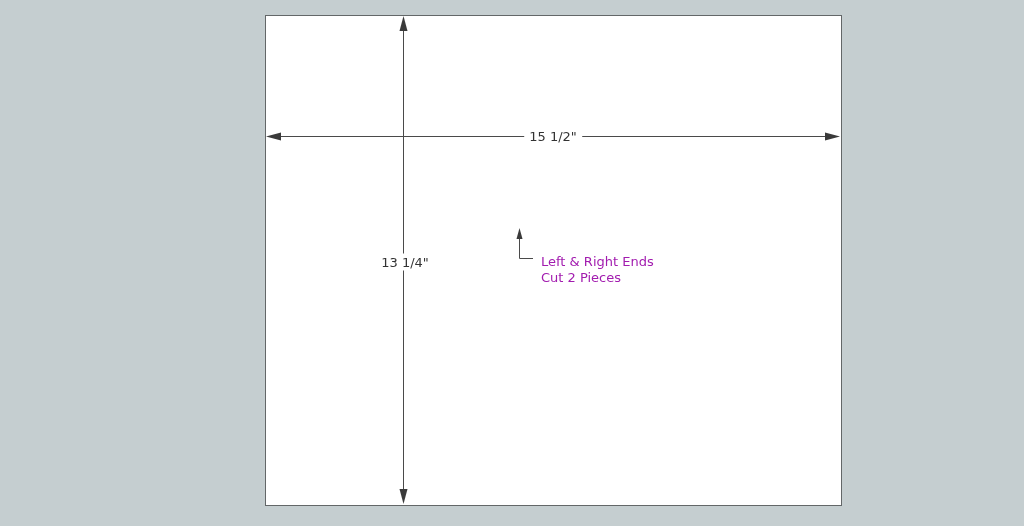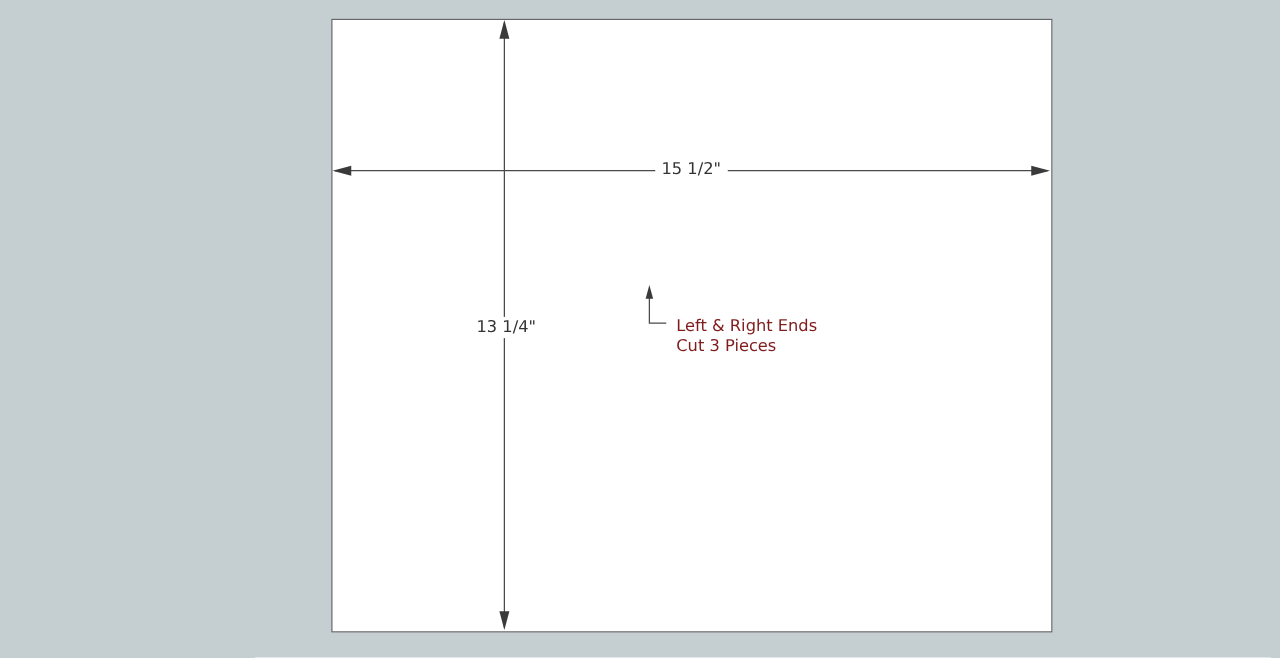--- a/index.html
+++ b/index.html
@@ -71,18 +71,18 @@
     <polygon points="403.5,504 399.5,489 407.5,489" fill="#3a3a3a"></polygon>
 
     <polyline points="533,258.5 519.5,258.5 519.5,231" fill="none" stroke="#4a4a4a" stroke-width="1"></polyline>
     <polygon points="519.5,228 516.5,239 522.5,239" fill="#3a3a3a"></polygon>
   </svg>
 
   <span class="dim-label width-label" style="background: rgb(255, 255, 255); color: rgb(51, 51, 51);">15 1/2"</span>
 
   <span class="dim-label height-label" style="background: rgb(255, 255, 255); color: rgb(51, 51, 51);">13 1/4"</span>
 
-  <div class="callout-text" style="color: #7f1d1d;">
+  <div class="callout-text" style="color: #a21caf;">
     <div>Left &amp; Right Ends</div>
-    <div>Cut 3 Pieces</div>
+    <div>Cut 2 Pieces</div>
   </div>
 
 </div>
 
 </body></html>

